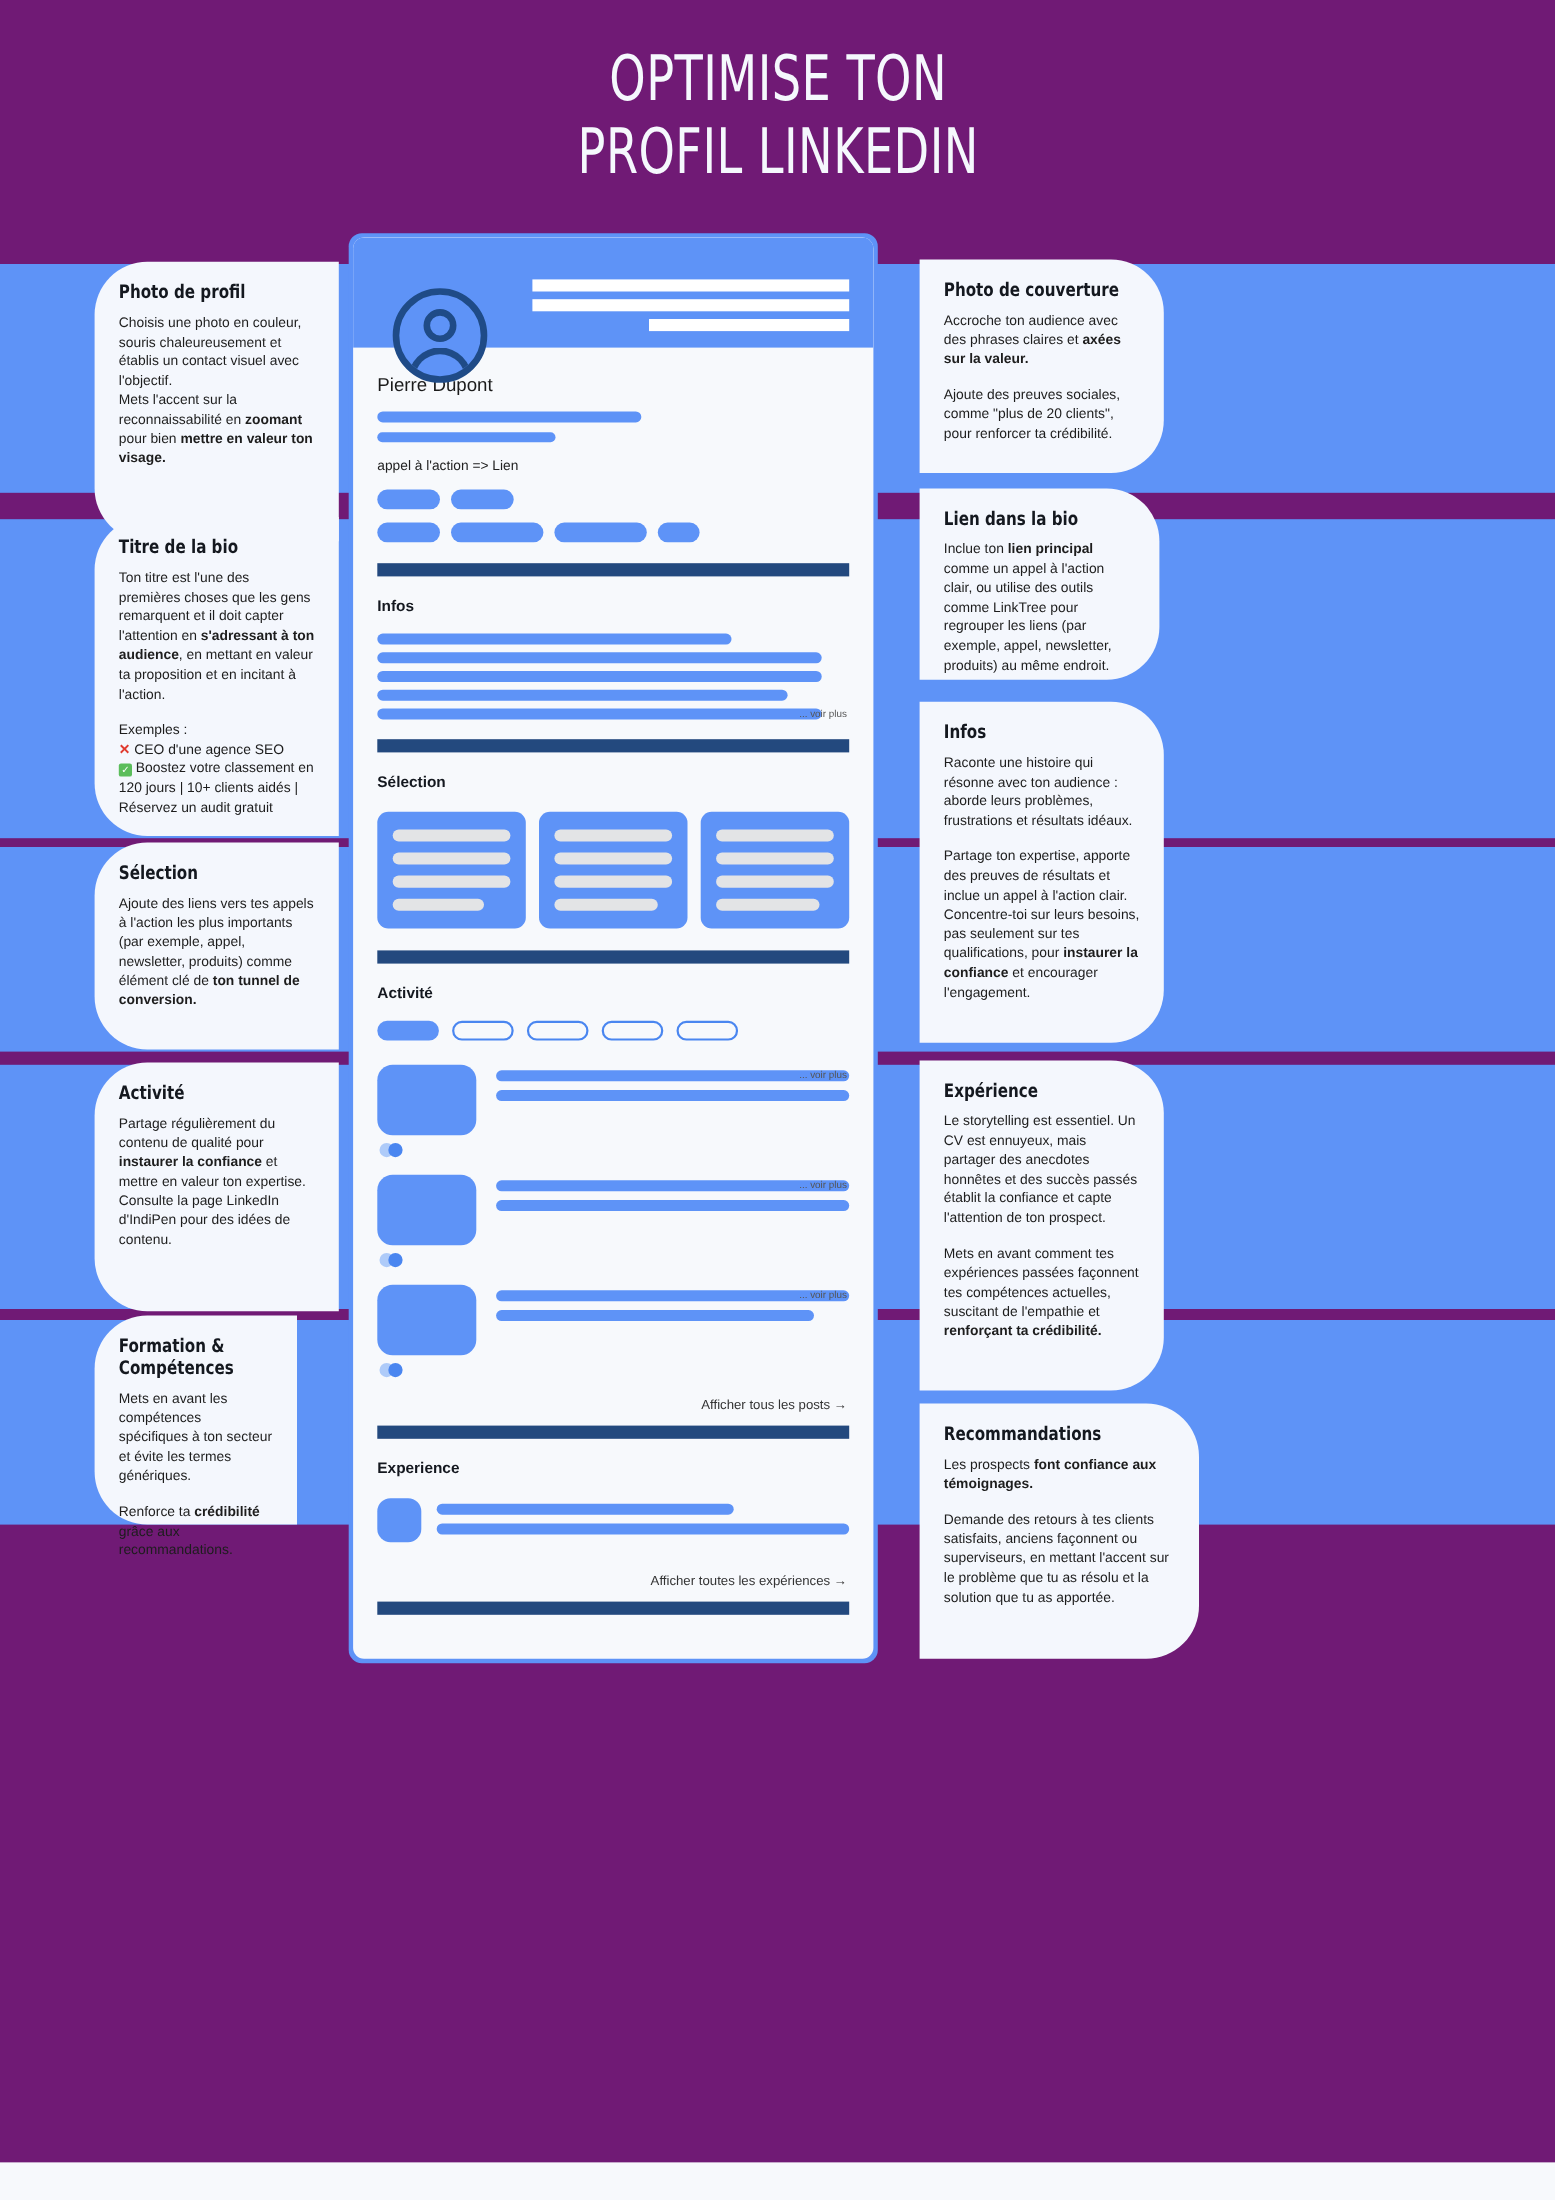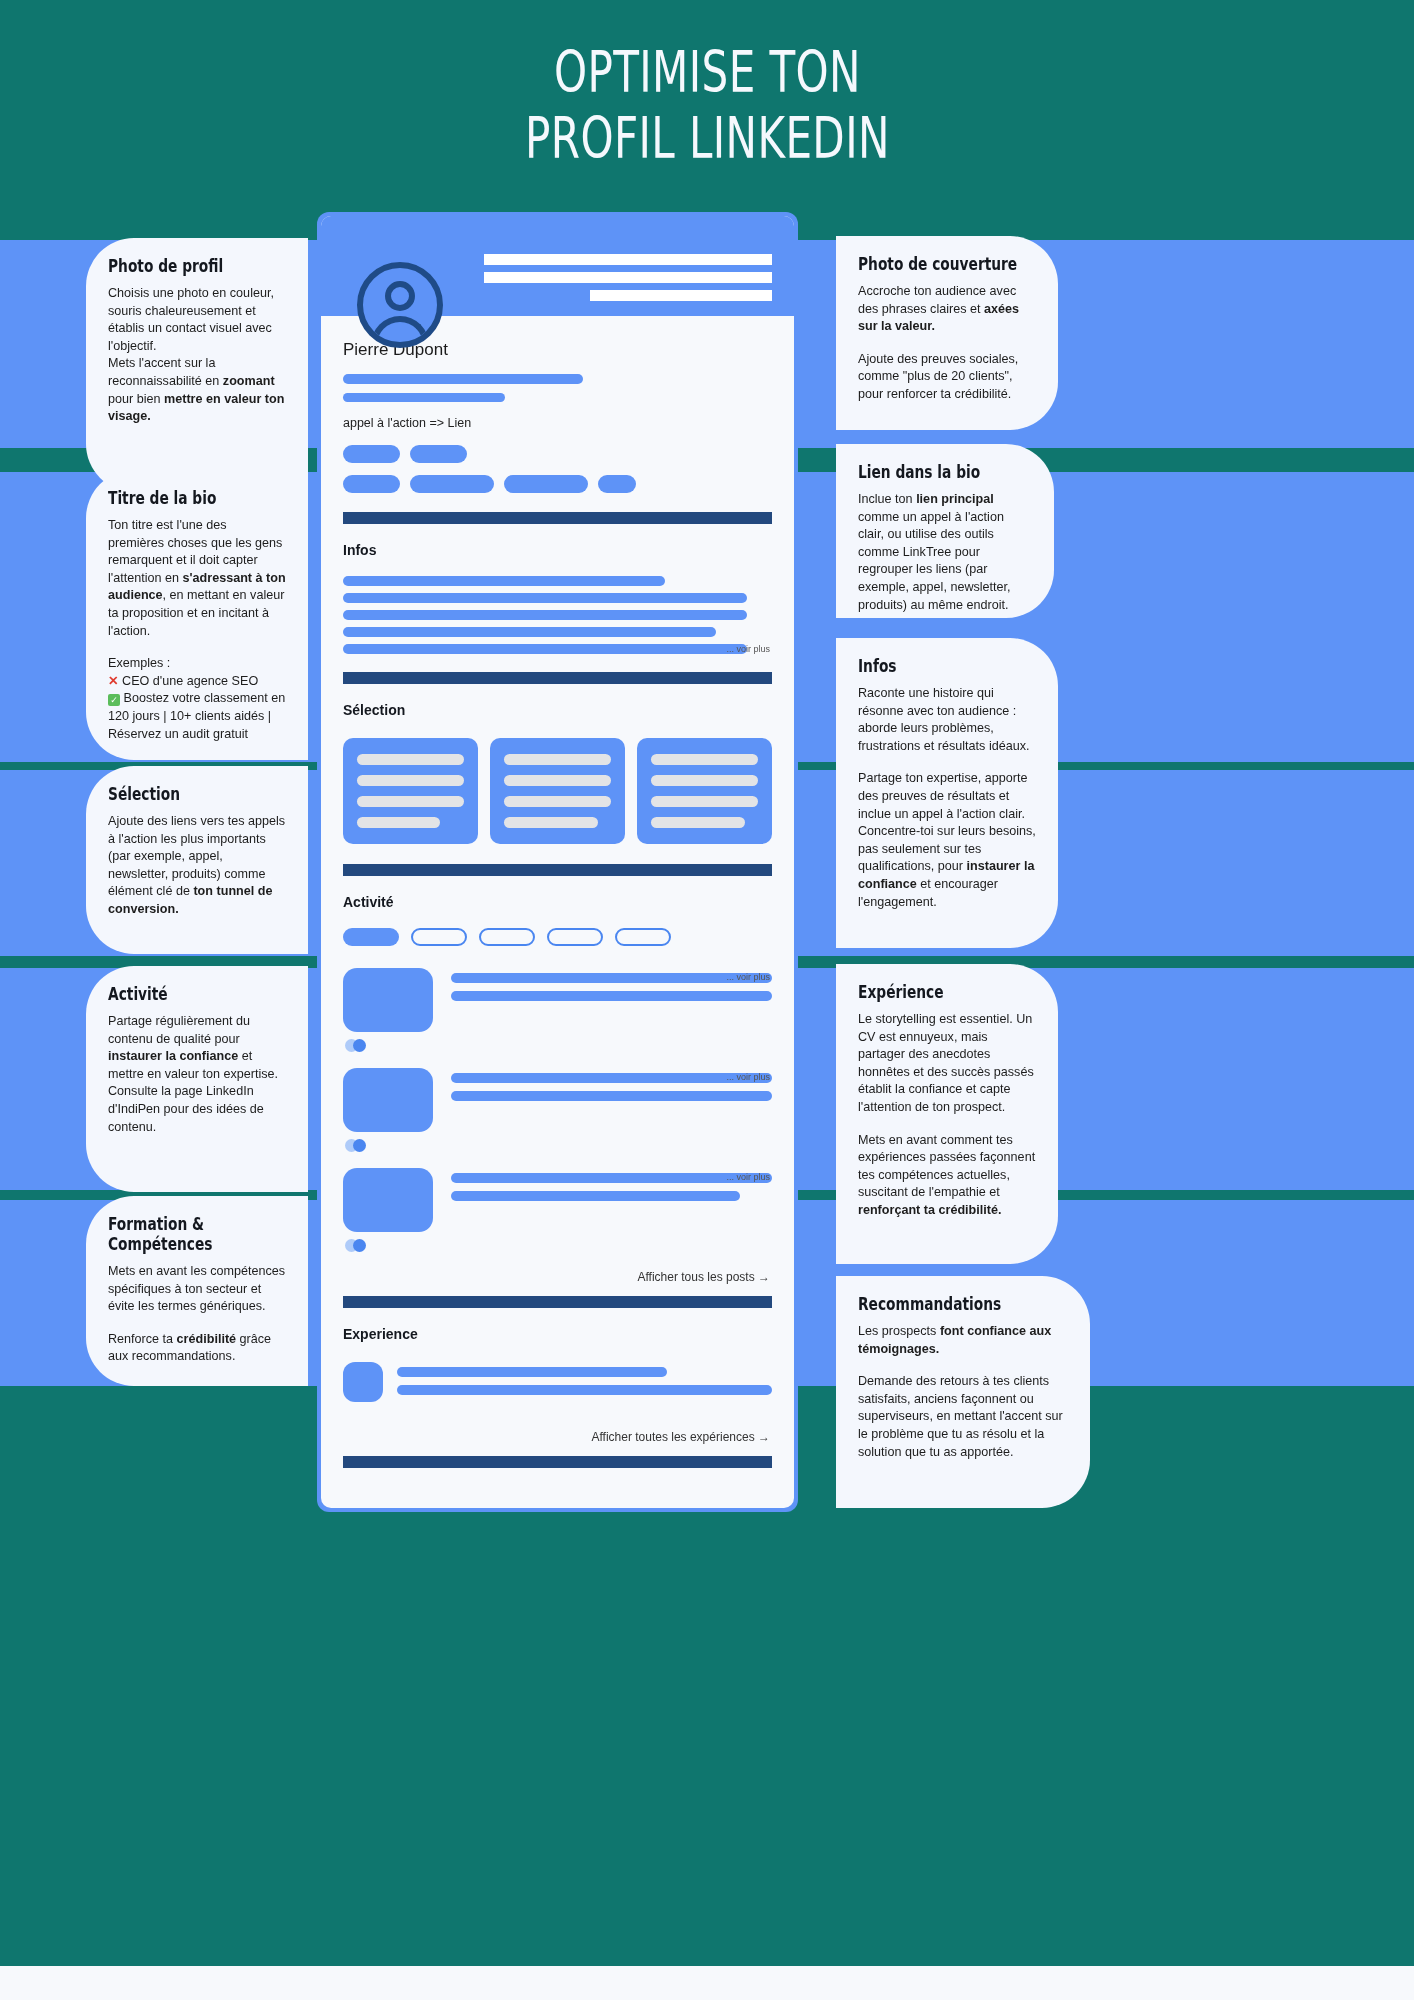--- a/index.html
+++ b/index.html
@@ -6,21 +6,21 @@
   html,body { width:1414px; height:2000px; }
   body{
     font-family:"Liberation Sans", sans-serif;
     background:#f7f9fc;
     position:relative;
     overflow:hidden;
   }
   .poster{
     position:absolute; left:0; top:0;
     width:1414px; height:1966px;
-    background:#0f766e;
+    background:#701a75;
   }
   
   .header{
     position:absolute; left:0; top:0; width:1414px; height:210px;
     display:flex; flex-direction:column; align-items:center; justify-content:center;
   }
   .header h1{
     font-family:"DejaVu Sans Condensed","Liberation Sans Narrow","Liberation Sans",sans-serif;
     font-weight:400;
     font-stretch:condensed;
@@ -285,21 +285,21 @@
   <div class="card left" style="left:86px;top:766px;width:222px;height:188px;">
     <h3>Sélection</h3>
     <p>Ajoute des liens vers tes appels à l'action les plus importants (par exemple, appel, newsletter, produits) comme élément clé de <b>ton tunnel de conversion.</b></p>
   </div>
 
   <div class="card left" style="left:86px;top:966px;width:222px;height:226px;">
     <h3>Activité</h3>
     <p>Partage régulièrement du contenu de qualité pour <b>instaurer la confiance</b> et mettre en valeur ton expertise.<br>Consulte la page LinkedIn d'IndiPen pour des idées de contenu.</p>
   </div>
 
-  <div class="card left" style="left:86px;top:1196px;width:222px;height:190px;">
+  <div class="card left" style="left:86px;top:1196px;width:184px;height:190px;">
     <h3>Formation &amp; Compétences</h3>
     <p>Mets en avant les compétences spécifiques à ton secteur et évite les termes génériques.</p>
     <p>Renforce ta <b>crédibilité</b> grâce aux recommandations.</p>
   </div>
 
   <div class="card right" style="left:808px;top:236px;width:222px;height:194px;">
     <h3>Photo de couverture</h3>
     <p>Accroche ton audience avec des phrases claires et <b>axées sur la valeur.</b></p>
     <p>Ajoute des preuves sociales, comme "plus de 20 clients", pour renforcer ta crédibilité.</p>
   </div>

